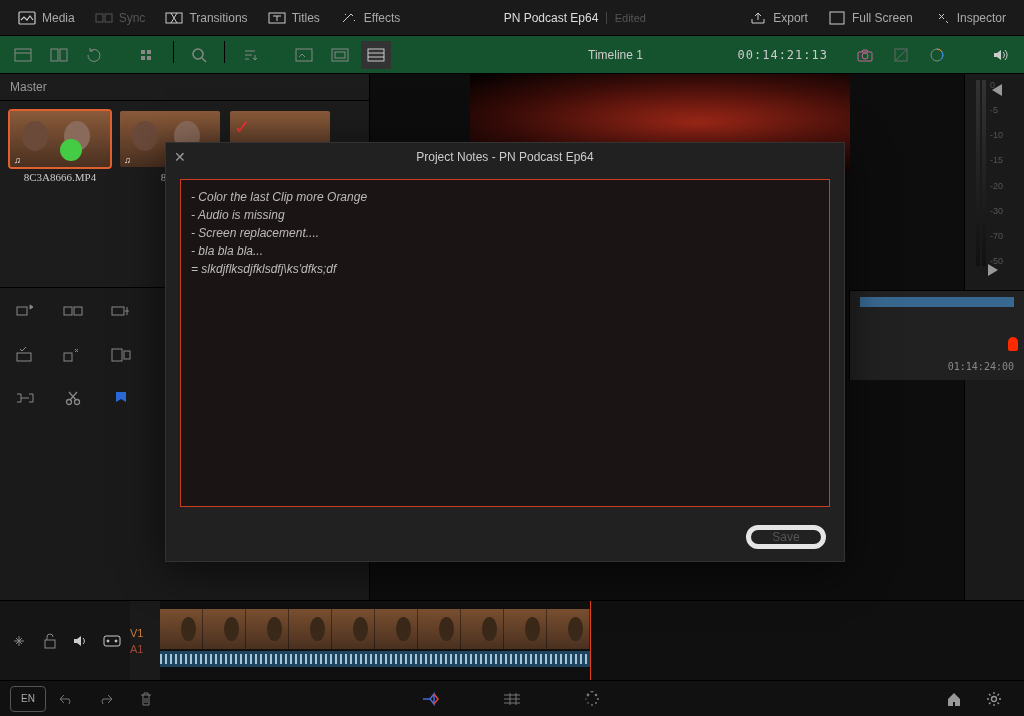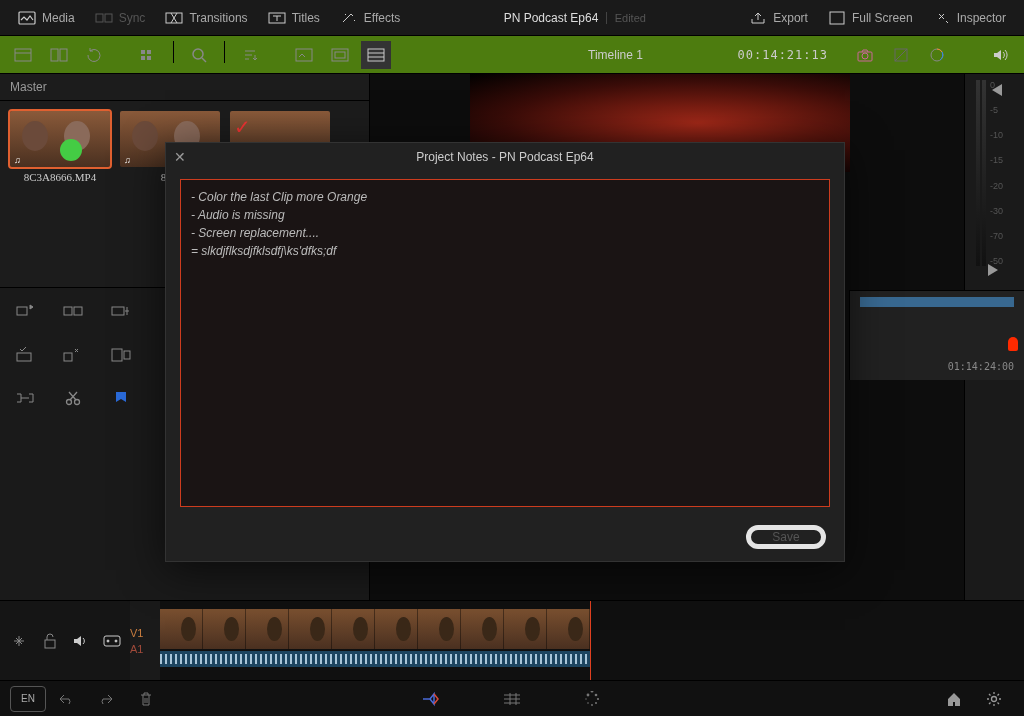--- a/index.html
+++ b/index.html
@@ -3,21 +3,21 @@
 <meta charset="utf-8">
 <style>
 * { margin:0; padding:0; box-sizing:border-box; font-family:-apple-system,Arial,sans-serif; }
 body { width:1024px; height:716px; background:#181818; color:#aaa; overflow:hidden; position:relative; font-size:12px; }
 .top-menu { height:36px; background:#1a1a1a; display:flex; align-items:center; padding:0 8px; border-bottom:1px solid #000; }
 .menu-item { display:flex; align-items:center; gap:6px; padding:0 10px; cursor:pointer; color:#aaa; }
 .menu-item .ic { width:18px; height:14px; display:flex; align-items:center; justify-content:center; }
 .title-center { flex:1; text-align:center; color:#ddd; }
 .title-center .edited { color:#555; font-size:11px; border-left:1px solid #444; padding-left:8px; margin-left:4px; }
 .right-menu { display:flex; }
-.toolbar { height:38px; background:#4d7c0f; display:flex; align-items:center; padding:0 6px; border-bottom:1px solid #000; }
+.toolbar { height:38px; background:#14532d; display:flex; align-items:center; padding:0 6px; border-bottom:1px solid #000; }
 .tb-btn { width:30px; height:28px; display:flex; align-items:center; justify-content:center; cursor:pointer; color:#888; margin:0 2px; }
 .tb-group { display:flex; gap:2px; }
 .sep { width:1px; height:22px; background:#000; margin:0 6px; }
 .timeline-label { margin-left:auto; margin-right:auto; padding:0 80px 0 180px; color:#ccc; }
 .timecode { font-family:monospace; color:#ccc; letter-spacing:1px;}
 .content-row { display:flex; height:526px; }
 .left-pool { width:370px; background:#1c1c1c; border-right:1px solid #000; display:flex; flex-direction:column; }
 .left-pool .hdr { padding:6px 10px; border-bottom:1px solid #000; color:#999; }
 .thumbs { display:flex; gap:10px; padding:10px; }
 .thumb { width:100px; }
@@ -477,16 +477,17 @@
 
 <div class="modal">
   <div class="mh">
     <span class="x">✕</span>
     <span>Project Notes - PN Podcast Ep64</span>
   </div>
   <div class="ta">
     <div>- Color the last Clip more Orange</div>
     <div>- Audio is missing</div>
     <div>- Screen replacement....</div>
+    <div>- bla bla bla...</div>
     <div>= slkdjflksdjfklsdfj\ks'dfks;df</div>
   </div>
   <div class="save">Save</div>
 </div>
 
 </body></html>

